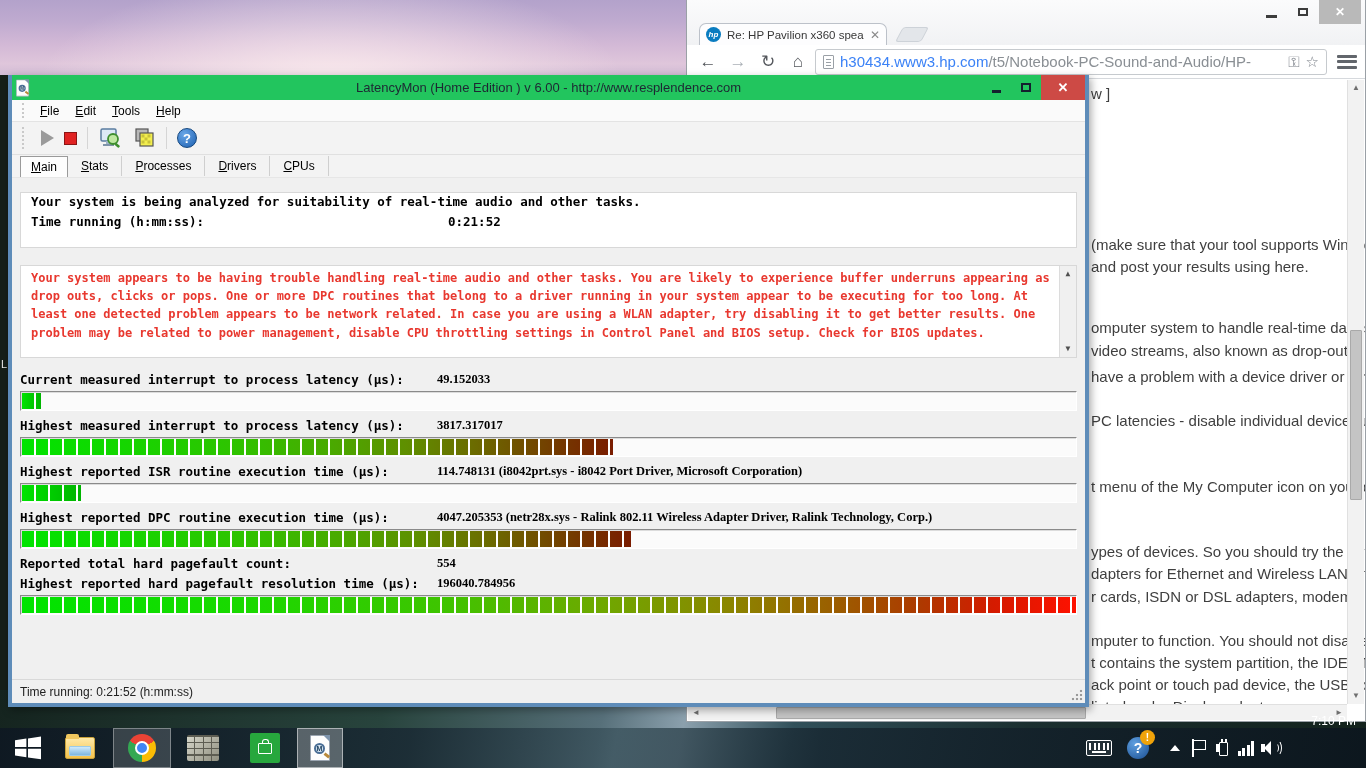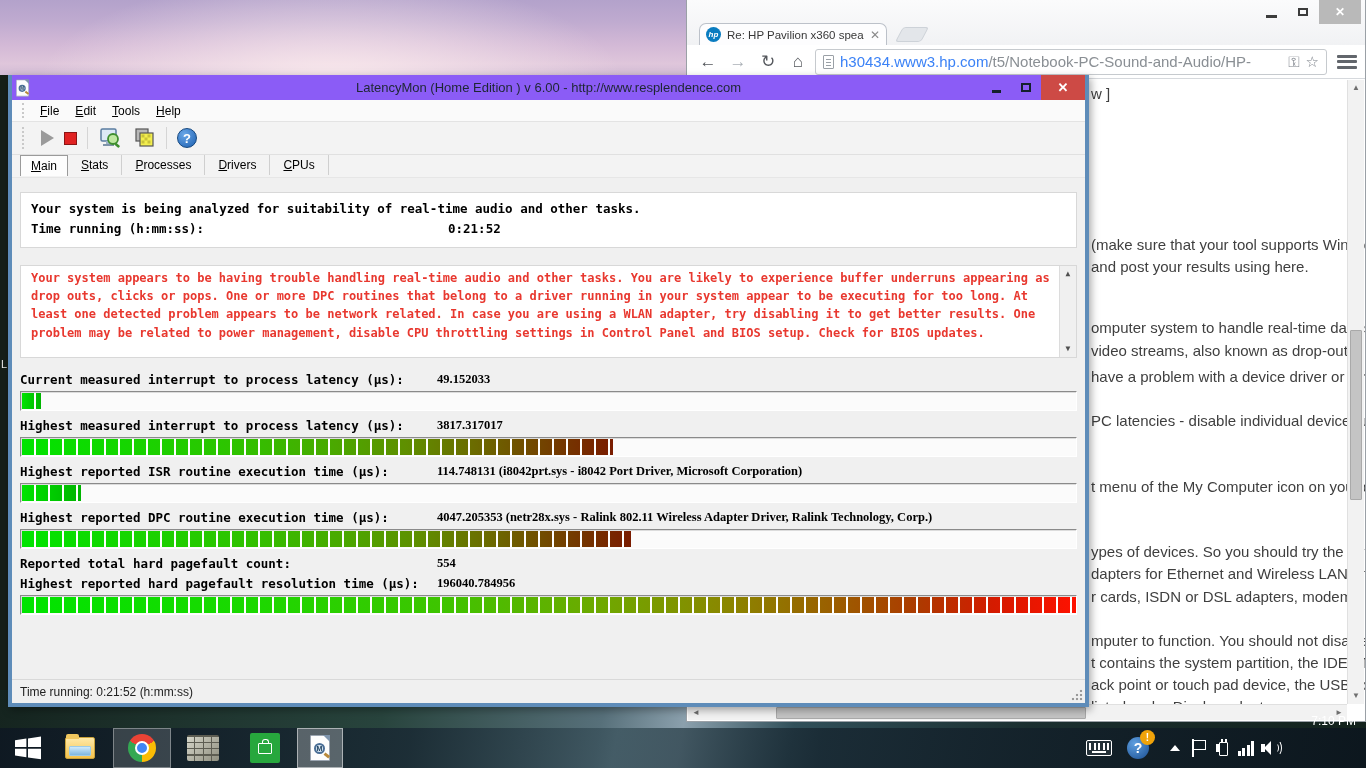--- a/index.html
+++ b/index.html
@@ -65,44 +65,44 @@
   .hsb { position:absolute; left:1px; right:18px; bottom:1px; height:16px; background:#f2f2f2; border-top:1px solid #e0e0e0; z-index:3; }
   .hsb .arr { position:absolute; top:0; width:16px; height:16px; color:#6f6f6f; font-size:8px; text-align:center; line-height:16px; }
   .hsb .thumb { position:absolute; top:2px; height:12px; left:88px; width:310px; background:#c4c4c4; border:1px solid #a9a9a9; border-radius:1px; }
   
   .lm {
     position:absolute; left:8px; top:75px; width:1081px; height:632px;
     border:4px solid #5e8cb9; border-top:none; background:#f0f0f0;
     z-index:5; display:flex; flex-direction:column;
     box-shadow:2px 3px 8px rgba(0,0,0,.35);
   }
-  .lm-titlebar { height:25px; background:#8b5cf6; display:flex; align-items:center; flex:none; position:relative; }
+  .lm-titlebar { height:25px; background:#22c55e; display:flex; align-items:center; flex:none; position:relative; }
   .lm-title { position:absolute; left:0; right:0; text-align:center; color:#1e2733; font-size:13px; }
   .lm-icon { margin-left:4px; z-index:1; }
   .lm-btns { position:absolute; right:0; top:0; height:25px; display:flex; align-items:stretch; }
   .lm-btn { width:30px; display:flex; align-items:center; justify-content:center; color:#14202e; }
   .lm-btn .mindash { width:9px; height:3px; background:#14202e; margin-top:8px; }
   .lm-btn .maxbox { width:10px; height:9px; border:2px solid #14202e; }
   .lm-btn.close { width:44px; background:#cd4a45; color:#fff; font-size:13px; font-weight:bold; }
   .lm-menubar { height:22px; background:#fafafa; border-bottom:1px solid #e3e3e3; display:flex; align-items:center; padding-left:10px; gap:2px; flex:none; }
   .lm-menubar .grip, .lm-toolbar .grip { width:3px; height:70%; border-left:2px dotted #c9c9c9; margin-right:6px; }
   .lm-menu-item { font-size:12px; color:#000; padding:2px 7px; }
   .lm-menu-item::first-letter { text-decoration:underline; }
   .lm-toolbar { height:33px; background:#f3f3f3; border-bottom:1px solid #e0e0e0; display:flex; align-items:center; padding-left:10px; gap:10px; flex:none; }
   .tb-sep { width:1px; height:22px; background:#d5d5d5; }
   .play-tri { width:0; height:0; border-left:13px solid #9a9a9a; border-top:8px solid transparent; border-bottom:8px solid transparent; }
   .stop-sq { width:13px; height:13px; background:#e02222; border:1px solid #8c1414; }
   .help-ic { width:20px; height:20px; border-radius:50%; background:radial-gradient(circle at 35% 30%, #6aa7e8, #1c5fb0); color:#fff; font-weight:bold; font-size:13px; display:flex; align-items:center; justify-content:center; border:1px solid #14477f; }
-  .lm-tabbar { height:23px; background:#f3f3f3; display:flex; align-items:flex-start; padding-left:8px; flex:none; border-bottom:1px solid #e6e6e6; }
+  .lm-tabbar { height:23px; background:#f3f3f3; display:flex; align-items:center; padding-left:8px; flex:none; border-bottom:1px solid #e6e6e6; }
   .lm-tab { font-size:12px; color:#000; padding:3px 13px; border-right:1px solid #cfcfcf; }
   .lm-tab::first-letter { text-decoration:underline; }
   .lm-tab.active { background:#fdfdfd; border:1px solid #9a9a9a; border-bottom:none; padding:3px 10px; }
   .lm-body { flex:1; padding:14px 8px 0 8px; overflow:hidden; font-family:"DejaVu Sans Mono", monospace; }
   .panel { background:#fff; border:1px solid #d8d8d8; }
-  .panel.info { height:56px; padding:8px 10px; margin-bottom:17px; }
+  .panel.info { height:56px; padding:1px 10px; margin-bottom:17px; }
   .mono { font:bold 12.5px "DejaVu Sans Mono", monospace; color:#000; }
   .info-line { height:20px; display:flex; }
   .info-label { width:417px; flex:none; }
   .panel.warn { height:93px; margin-bottom:14px; position:relative; padding:3px 24px 3px 10px; }
   .warn-text { font:bold 12px/18.2px "DejaVu Sans Mono", monospace; color:#e8382f; }
   .warn-sb { position:absolute; right:0; top:0; bottom:0; width:17px; background:#f0f0f0; border-left:1px solid #dcdcdc; }
   .warn-sb .arr { position:absolute; left:0; width:16px; height:16px; font-size:8px; color:#505050; text-align:center; line-height:16px; }
   .metric { margin-bottom:7px; }
   .metric-line { display:flex; height:16px; margin-bottom:3px; }
   .metric-line .lbl { width:417px; flex:none; white-space:nowrap; }

